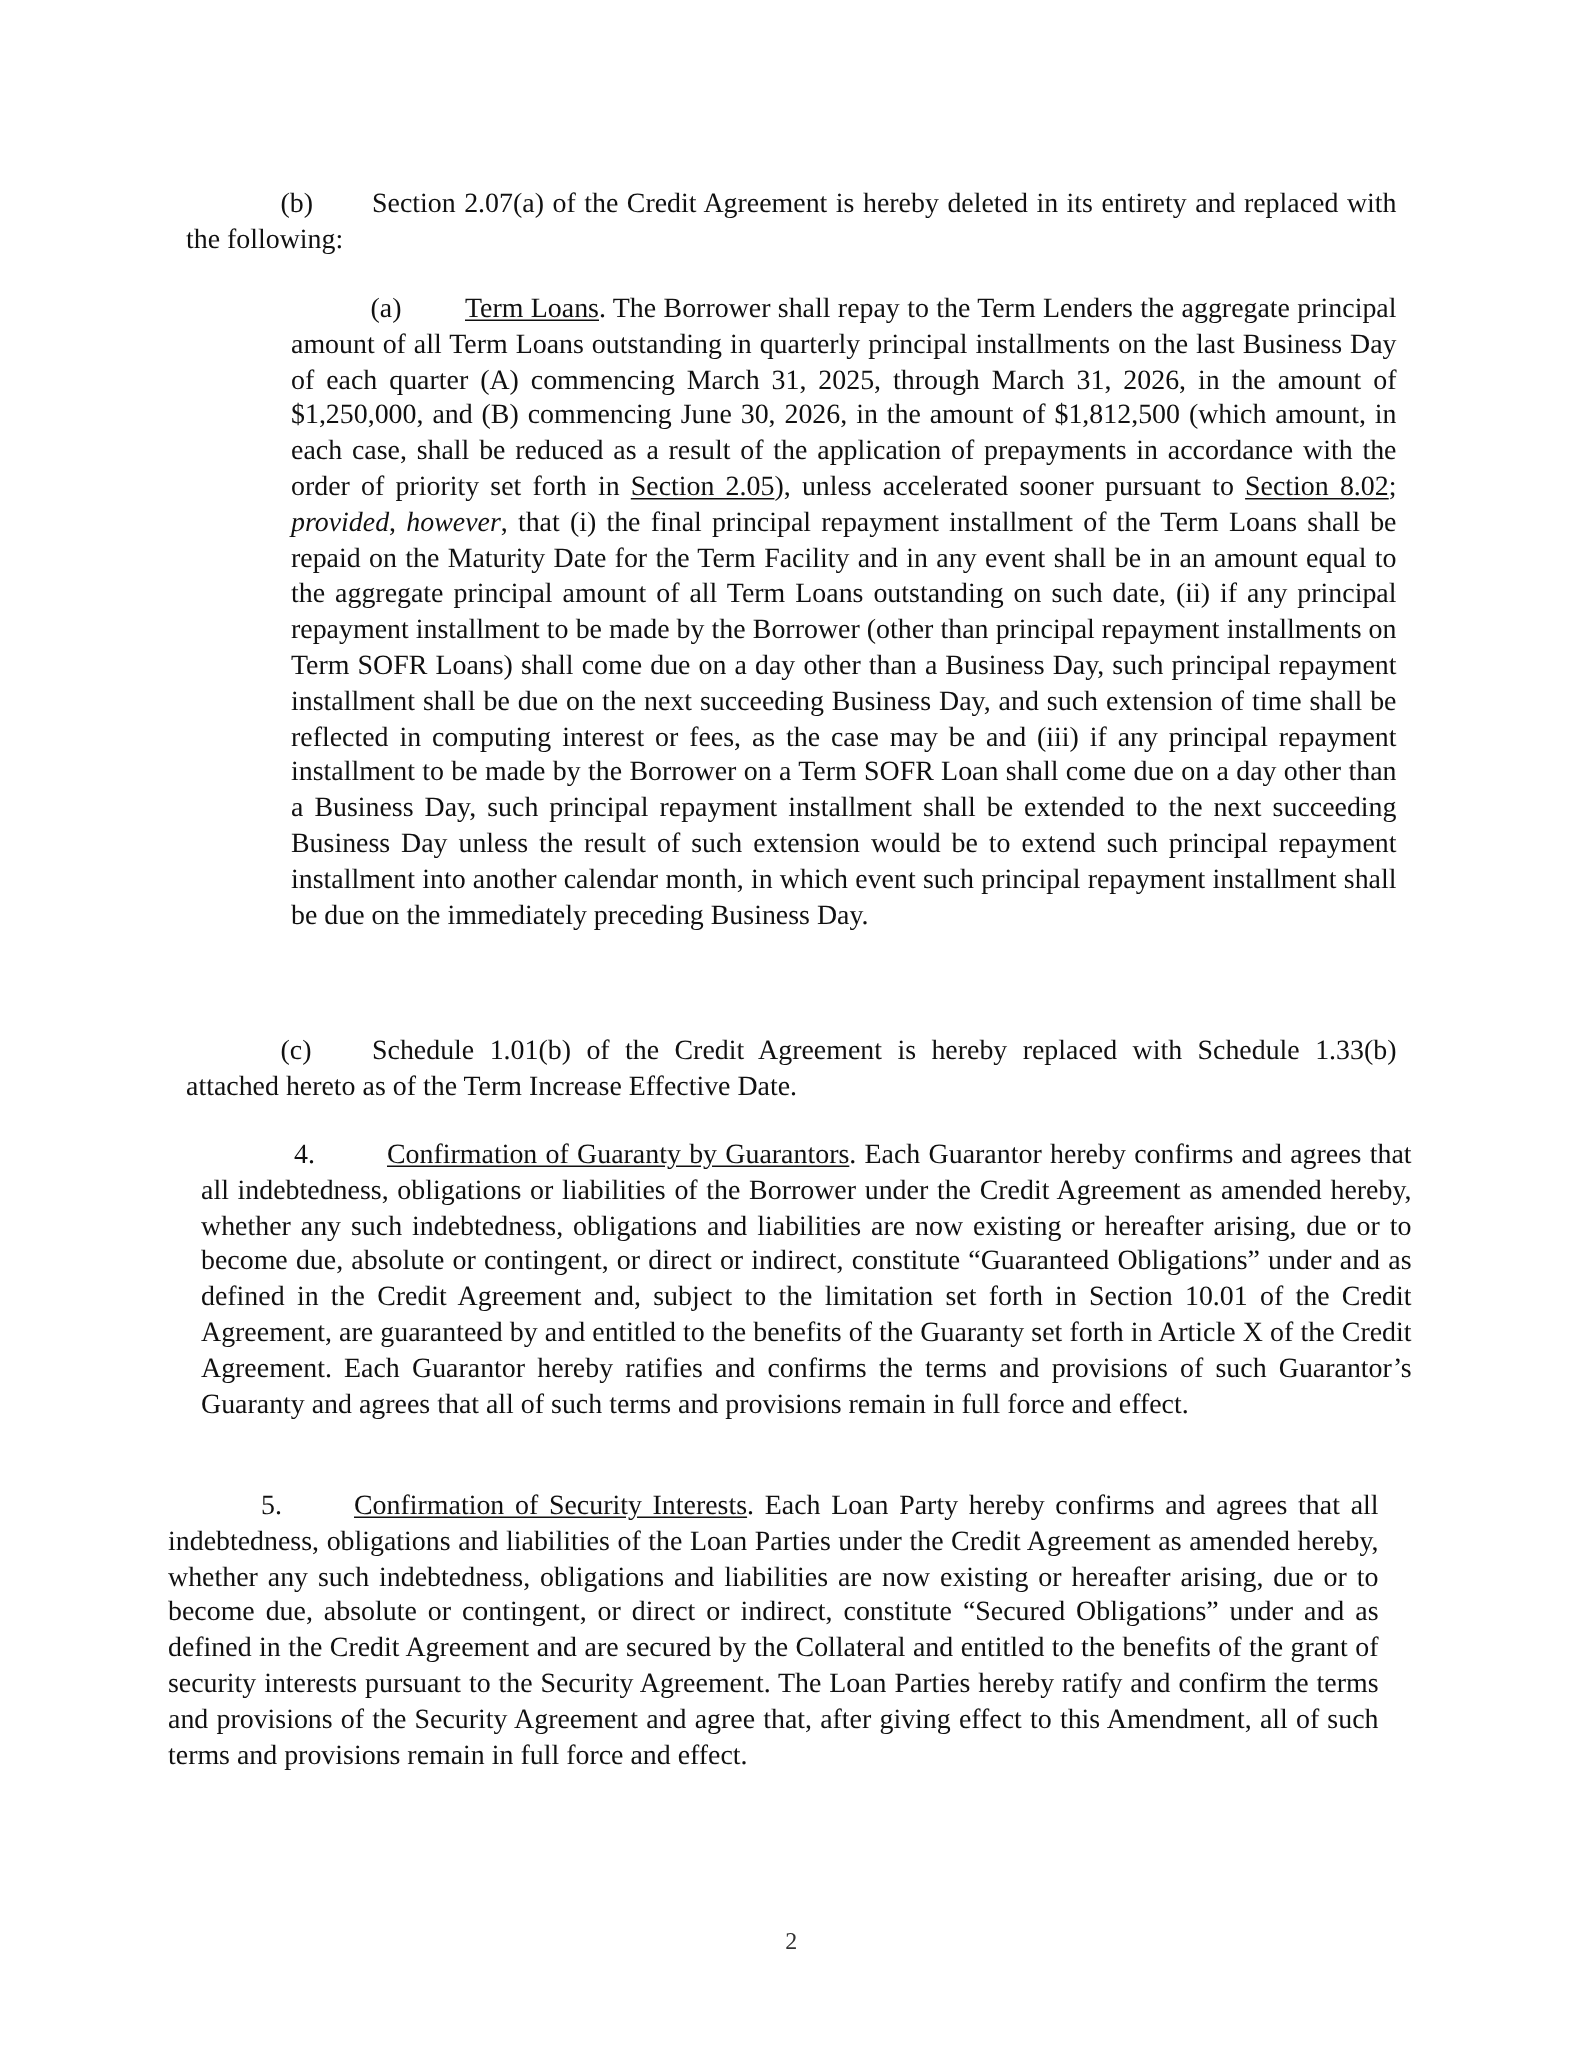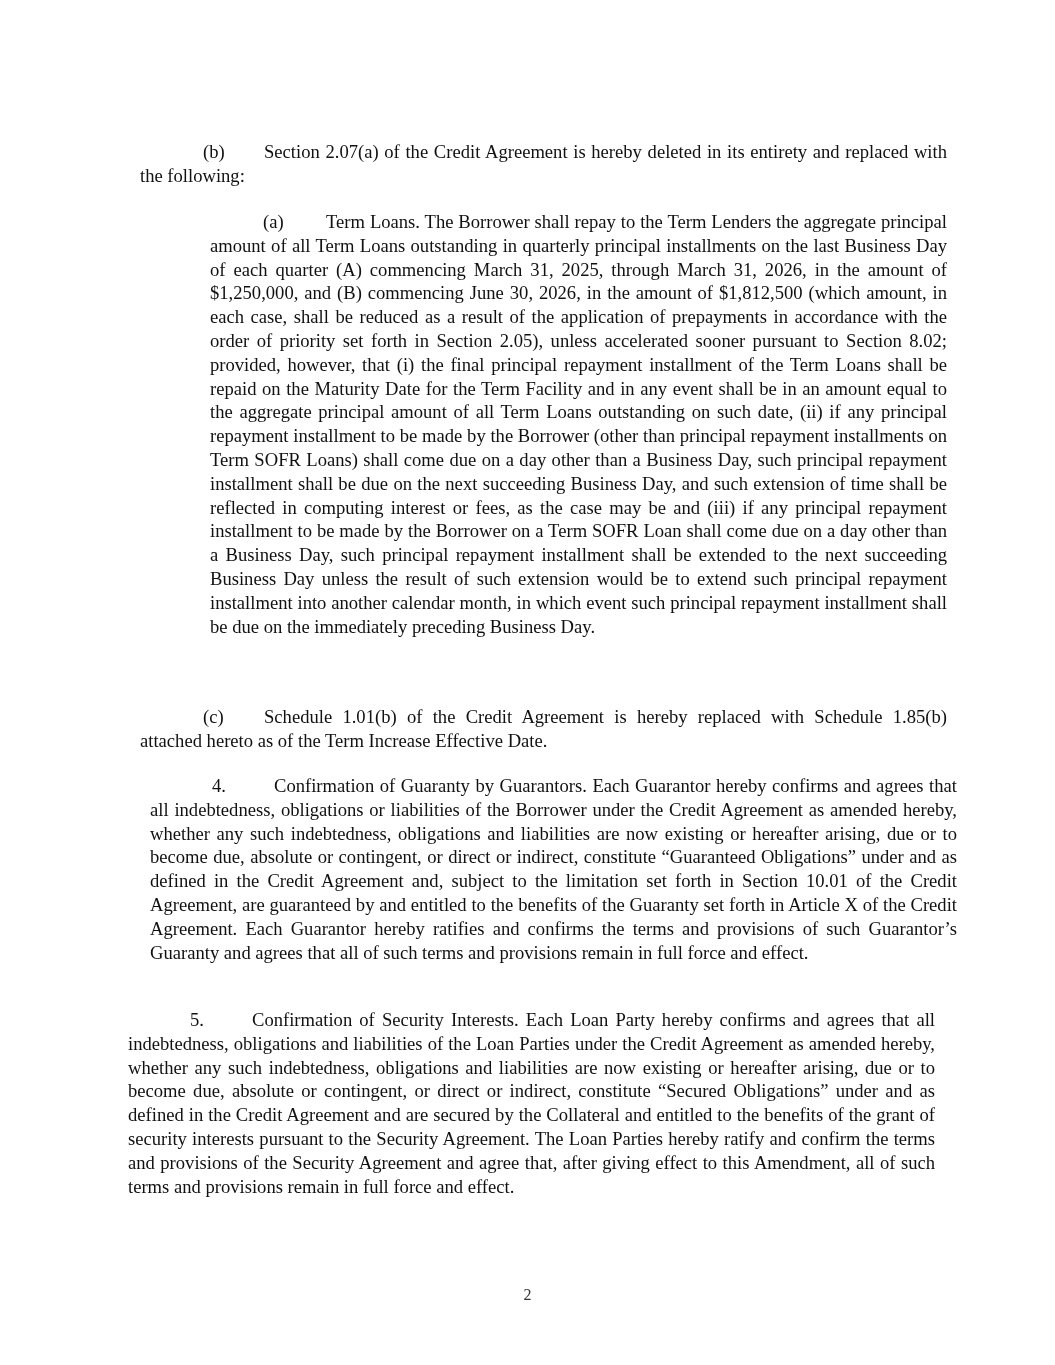--- a/index.html
+++ b/index.html
@@ -1,48 +1,48 @@
 <!DOCTYPE html>
 <html><head>
 <meta charset="utf-8">
 <style>
   html, body { margin: 0; padding: 0; background: #ffffff; }
   body { width: 1055px; height: 1365px; position: relative; overflow: hidden; }
   .page {
     position: absolute; left: 0; top: 0; width: 1055px; height: 1365px;
     font-family: "Liberation Serif", serif; color: #111; font-size: 18.6px; line-height: 23.8px;
   }
-  .para { position: absolute; text-align: justify; margin: 16px; }
+  .para { position: absolute; text-align: justify; margin: 0; }
   .p-b { left: 124px; width: 807px; top: 124px; text-indent: 63px; }
   .p-a { left: 194px; width: 737px; top: 194px; text-indent: 53px; }
   .p-c { left: 124px; width: 807px; top: 689px; text-indent: 63px; }
   .p-4 { left: 134px; width: 807px; top: 758px; text-indent: 62px; }
   .p-5 { left: 112px; width: 807px; top: 992px; text-indent: 62px; }
   .num { display: inline-block; text-indent: 0; }
   .num-b { width: 61px; }
   .num-a { width: 63px; }
   .num-c { width: 61px; }
   .num-4 { width: 62px; }
   .num-5 { width: 62px; }
-  .u { text-underline-offset: 2px; }
-  .i { }
+  .u { text-decoration: underline; text-underline-offset: 2px; }
+  .i { font-style: italic; }
   .page-number {
     position: absolute; left: 0; width: 1055px; top: 1283px; text-align: center;
     font-size: 16px; color: #333;
   }
 </style>
 </head>
 <body>
 
 <div class="page">
 
   <p class="para p-b"><span class="num num-b">(b)</span><span>Section 2.07(a) of the Credit Agreement is hereby deleted in its entirety and replaced with the following:</span></p>
 
   <p class="para p-a"><span class="num num-a">(a)</span><span class="u">Term Loans</span><span>. The Borrower shall repay to the Term Lenders the aggregate principal amount of all Term Loans outstanding in quarterly principal installments on the last Business Day of each quarter (A) commencing March 31, 2025, through March 31, 2026, in the amount of $1,250,000, and (B) commencing June 30, 2026, in the amount of $1,812,500 (which amount, in each case, shall be reduced as a result of the application of prepayments in accordance with the order of priority set forth in </span><span class="u">Section 2.05</span><span>), unless accelerated sooner pursuant to </span><span class="u">Section 8.02</span><span>; </span><span class="i">provided</span><span>, </span><span class="i">however</span><span>, that (i) the final principal repayment installment of the Term Loans shall be repaid on the Maturity Date for the Term Facility and in any event shall be in an amount equal to the aggregate principal amount of all Term Loans outstanding on such date, (ii) if any principal repayment installment to be made by the Borrower (other than principal repayment installments on Term SOFR Loans) shall come due on a day other than a Business Day, such principal repayment installment shall be due on the next succeeding Business Day, and such extension of time shall be reflected in computing interest or fees, as the case may be and (iii) if any principal repayment installment to be made by the Borrower on a Term SOFR Loan shall come due on a day other than a Business Day, such principal repayment installment shall be extended to the next succeeding Business Day unless the result of such extension would be to extend such principal repayment installment into another calendar month, in which event such principal repayment installment shall be due on the immediately preceding Business Day.</span></p>
 
-  <p class="para p-c"><span class="num num-c">(c)</span><span>Schedule 1.01(b) of the Credit Agreement is hereby replaced with Schedule 1.85(b) attached hereto as of the Term Increase Effective Date.</span></p>
+  <p class="para p-c"><span class="num num-c">(c)</span><span>Schedule 1.01(b) of the Credit Agreement is hereby replaced with Schedule 1.33(b) attached hereto as of the Term Increase Effective Date.</span></p>
 
   <p class="para p-4"><span class="num num-4">4.</span><span class="u">Confirmation of Guaranty by Guarantors</span><span>. Each Guarantor hereby confirms and agrees that all indebtedness, obligations or liabilities of the Borrower under the Credit Agreement as amended hereby, whether any such indebtedness, obligations and liabilities are now existing or hereafter arising, due or to become due, absolute or contingent, or direct or indirect, constitute “Guaranteed Obligations” under and as defined in the Credit Agreement and, subject to the limitation set forth in Section 10.01 of the Credit Agreement, are guaranteed by and entitled to the benefits of the Guaranty set forth in Article X of the Credit Agreement. Each Guarantor hereby ratifies and confirms the terms and provisions of such Guarantor’s Guaranty and agrees that all of such terms and provisions remain in full force and effect.</span></p>
 
   <p class="para p-5"><span class="num num-5">5.</span><span class="u">Confirmation of Security Interests</span><span>. Each Loan Party hereby confirms and agrees that all indebtedness, obligations and liabilities of the Loan Parties under the Credit Agreement as amended hereby, whether any such indebtedness, obligations and liabilities are now existing or hereafter arising, due or to become due, absolute or contingent, or direct or indirect, constitute “Secured Obligations” under and as defined in the Credit Agreement and are secured by the Collateral and entitled to the benefits of the grant of security interests pursuant to the Security Agreement. The Loan Parties hereby ratify and confirm the terms and provisions of the Security Agreement and agree that, after giving effect to this Amendment, all of such terms and provisions remain in full force and effect.</span></p>
 
   <div class="page-number">2</div>
 </div>
 
 </body></html>

